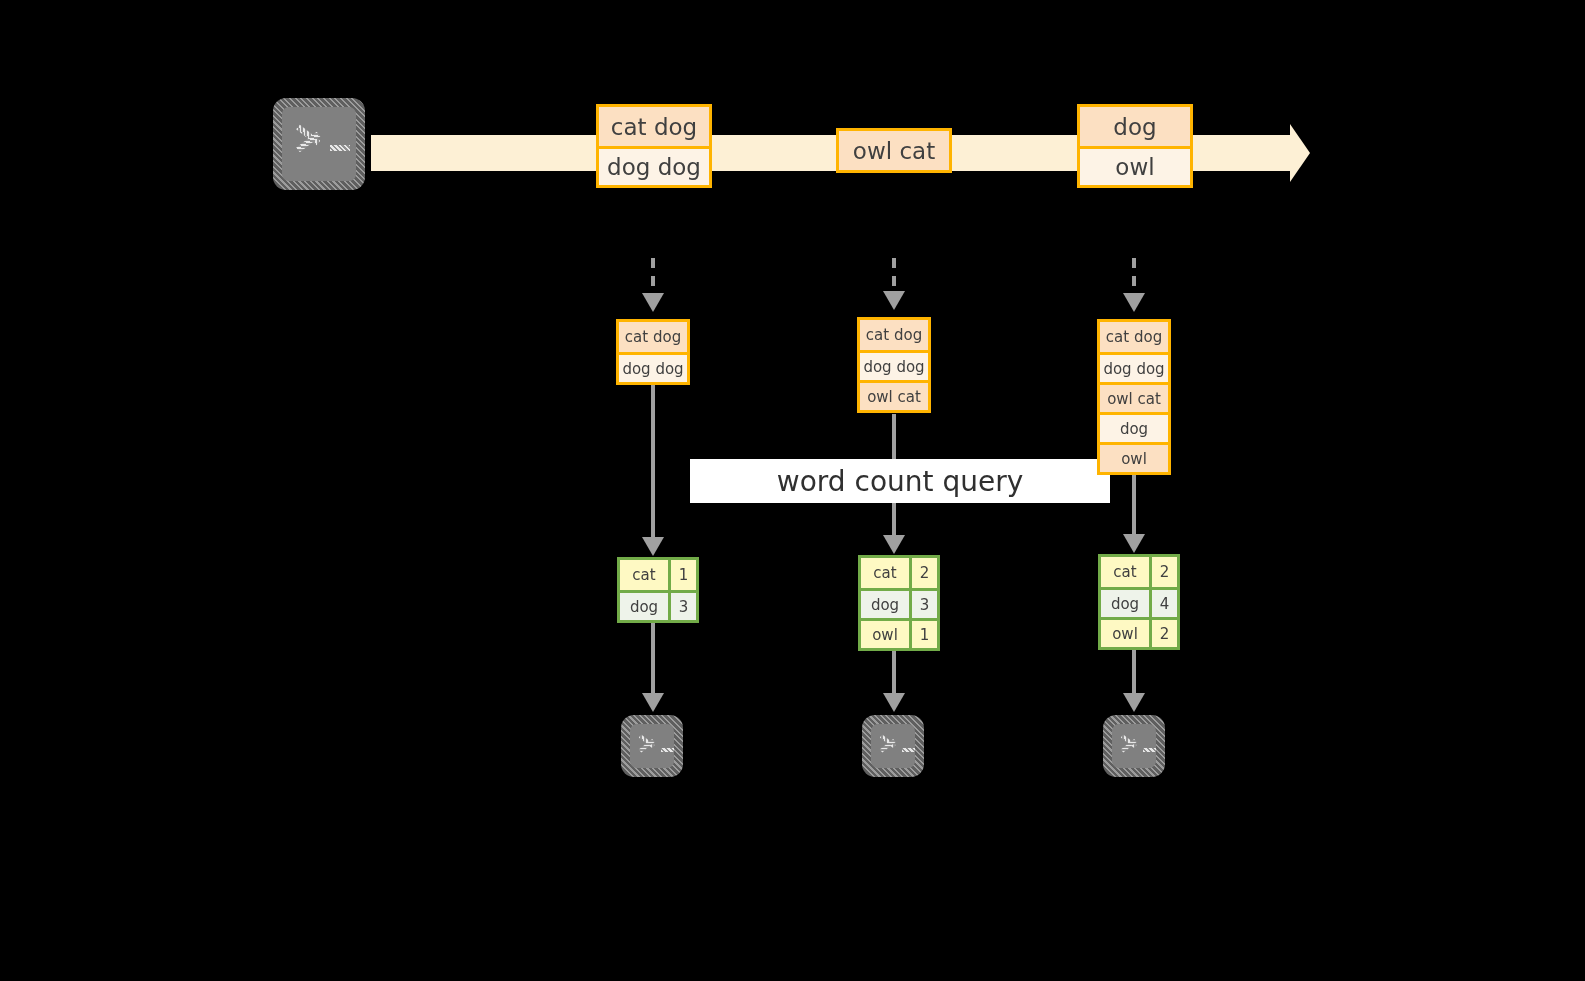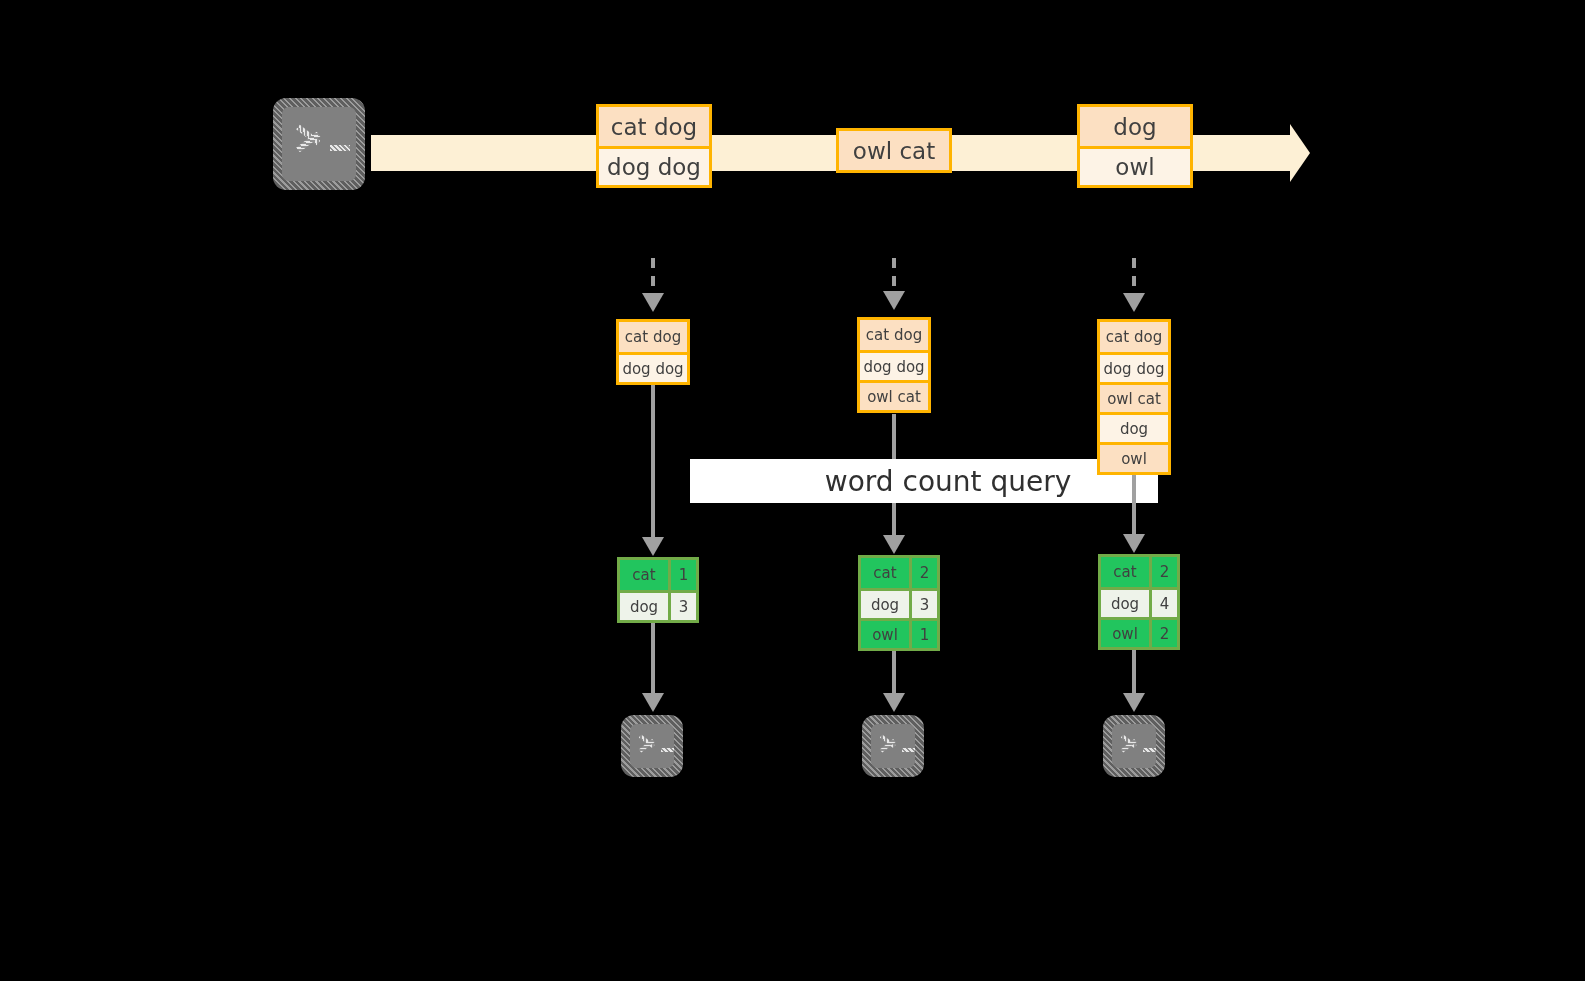--- a/index.html
+++ b/index.html
@@ -110,21 +110,21 @@
   .grow .k, .grow .v {
     box-sizing: border-box;
     display: flex;
     align-items: center;
     justify-content: center;
     font-size: 15px;
     color: #404040;
   }
   .grow .k { width: 48px; }
   .grow .v { width: 28px; border-left: 3px solid #72ab48; }
-  .grow.dark  .k, .grow.dark  .v { background: #22c55e; }
+  .grow.dark  .k, .grow.dark  .v { background: #fef9c3; }
   .grow.light .k, .grow.light .v { background: #eef3ea; }
 
   
   .vline {
     position: absolute;
     width: 4px;
     background: #a0a0a0;
   }
   .vline.dashed {
     background-image: linear-gradient(#a0a0a0 55%, rgba(0,0,0,0) 0%);
@@ -143,21 +143,20 @@
     border-bottom-width: 0;
   }
 
   
   #banner {
     position: absolute;
     background: #ffffff;
     display: flex;
     align-items: center;
     justify-content: center;
-    padding-left: 48px;
   }
   #banner span {
     font-size: 28px;
     color: #303030;
     white-space: nowrap;
   }
 </style>
 </head>
 <body>
 

